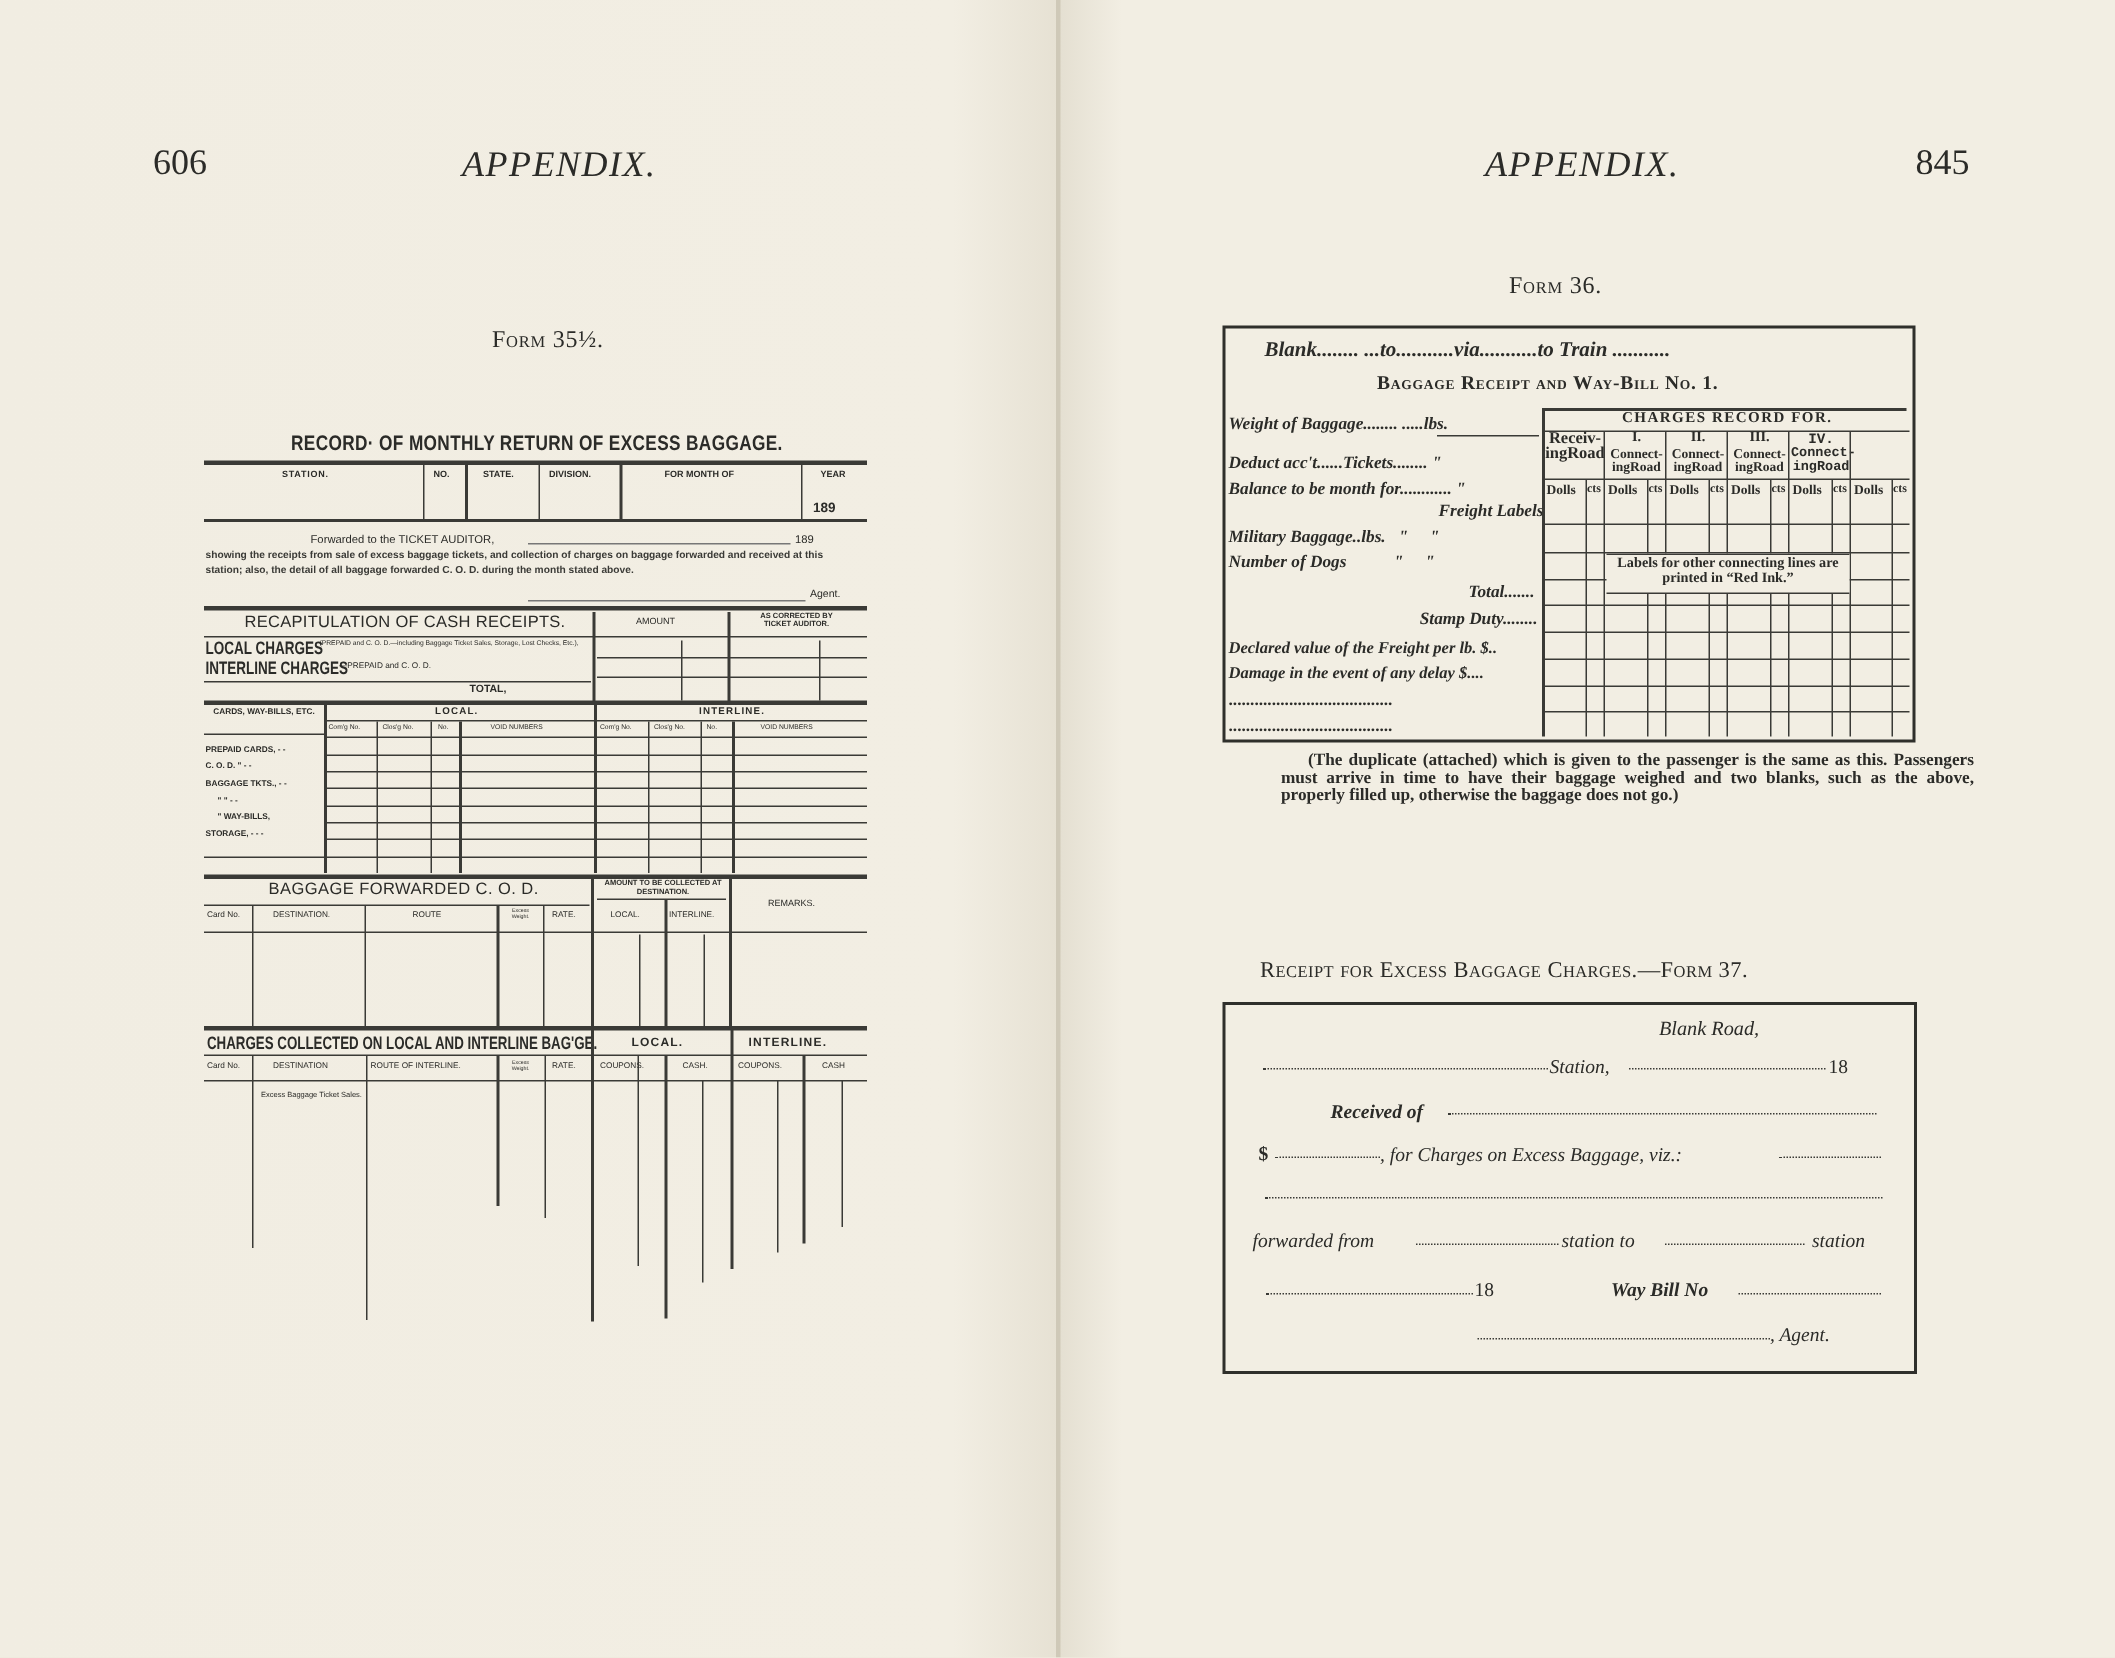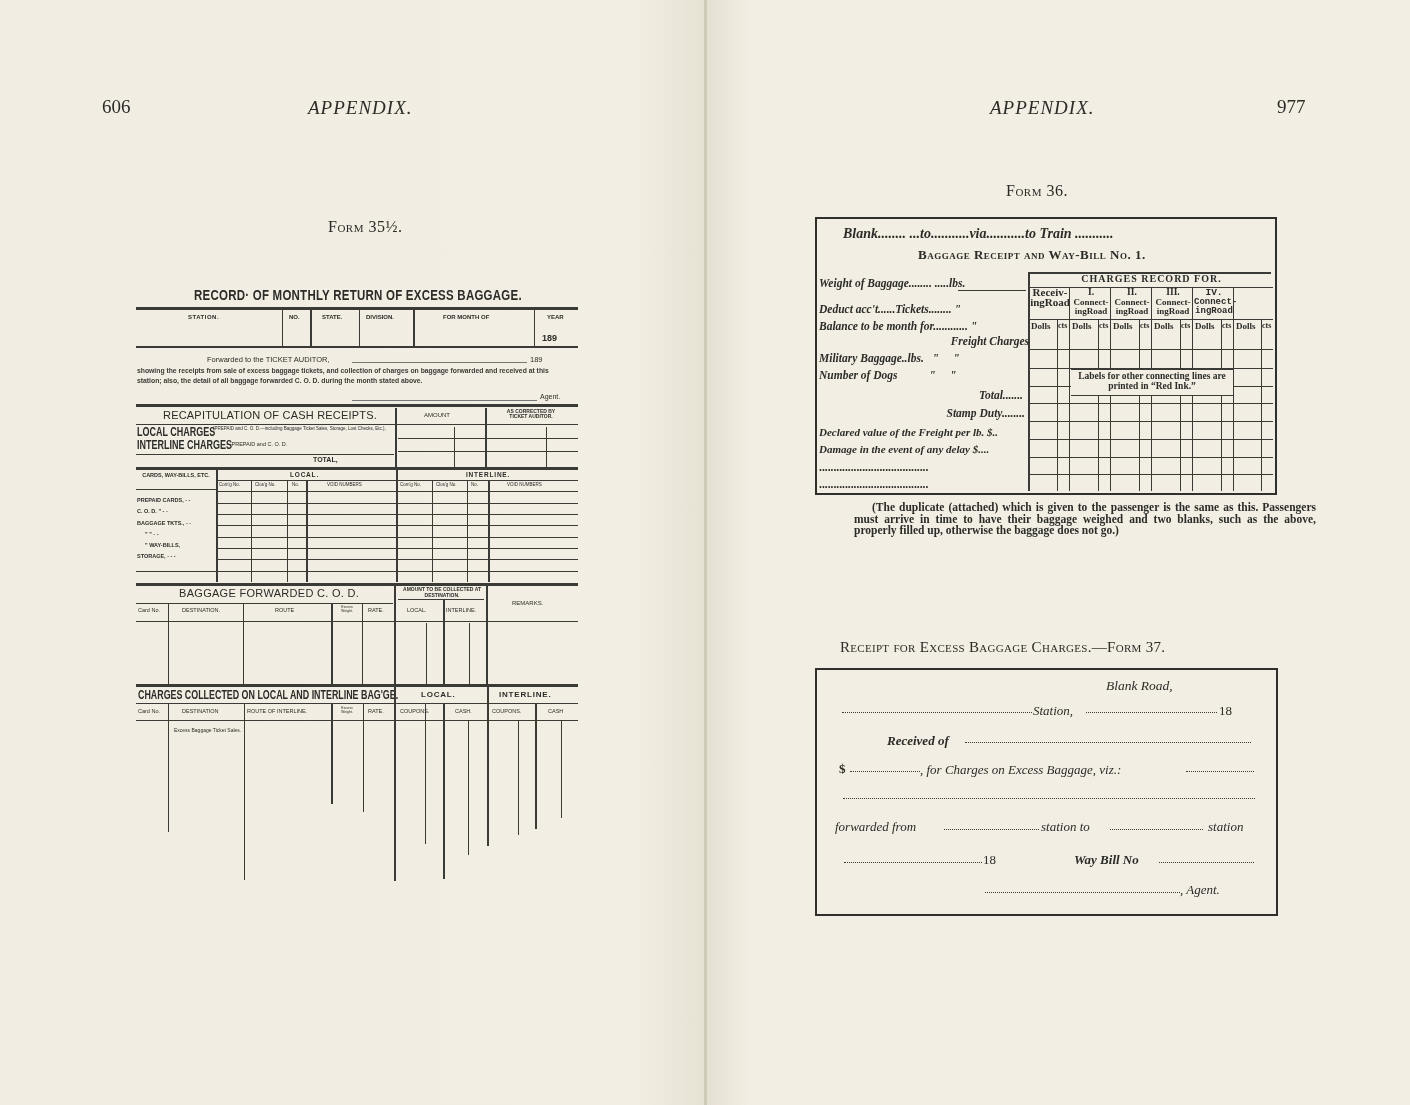--- a/index.html
+++ b/index.html
@@ -2,21 +2,21 @@
 <html><head>
 <meta charset="utf-8">
 <style>
   html, body { margin:0; padding:0; }
   body { width:1410px; height:1105px; position:relative; overflow:hidden; background:#efeadd; color:#2b2b28; font-family:"Liberation Serif", serif; }
   .page { position:absolute; top:0; height:1105px; background:#f2eee3; }
   .page.left { left:0; width:706px; background:linear-gradient(to right,#f1ede2 0%,#f2eee3 90%,#e6e1d3 100%); }
   .page.right { left:706px; width:704px; background:linear-gradient(to right,#e4dfd1 0%,#f2eee3 6%,#f2eee3 100%); }
   .gutter { position:absolute; left:704px; top:0; width:3px; height:1105px; background:#cfc9b8; }
   .abs { position:absolute; }
-  .runhead { font-size:19px; }
+  .runhead { font-size:24px; }
   .ital { font-style:italic; }
   .sc { font-variant:small-caps; letter-spacing:0.5px; }
   .sans { font-family:"Liberation Sans", sans-serif; }
   .cond { font-family:"Liberation Sans", sans-serif; font-weight:bold; transform-origin:left top; }
   .hl { position:absolute; background:#3a3a36; height:1px; }
   .hl2 { position:absolute; background:#3a3a36; height:2px; }
   .hl3 { position:absolute; background:#3a3a36; height:3px; }
   .vl { position:absolute; background:#3a3a36; width:1px; }
   .vl2 { position:absolute; background:#3a3a36; width:2px; }
   .tiny { font-family:"Liberation Sans", sans-serif; font-size:6px; }
@@ -168,34 +168,34 @@
 <div class="vl" style="left:468px;top:720px;height:135px;"></div>
 <div class="abs tiny" style="left:492px;top:708px;font-size:5.5px;">COUPONS.</div>
 <div class="vl" style="left:518px;top:720px;height:115px;"></div>
 <div class="vl2" style="left:535px;top:704px;height:125px;"></div>
 <div class="abs tiny" style="left:548px;top:708px;font-size:5.5px;">CASH</div>
 <div class="vl" style="left:561px;top:720px;height:98px;"></div>
 <div class="hl" style="left:136px;top:720px;width:442px;"></div>
 <div class="abs tiny" style="left:174px;top:727px;font-size:5px;">Excess Baggage Ticket Sales.</div>
 
 <div class="abs runhead ital" style="left:990px;top:97px;letter-spacing:1px;">APPENDIX.</div>
-<div class="abs runhead" style="left:1277px;top:96px;">977</div>
+<div class="abs runhead" style="left:1277px;top:96px;">845</div>
 <div class="abs sc" style="left:1006px;top:182px;font-size:16px;">Form 36.</div>
 
 <div class="box" style="left:815px;top:217px;width:458px;height:274px;border-width:2px;"></div>
 <div class="abs ital" style="left:843px;top:226px;font-size:14px;font-weight:bold;white-space:nowrap;">
   <span>Blank</span>........ ...<span>to</span>...........<span>via</span>...........<span>to Train</span> ...........
 </div>
 <div class="abs sc" style="left:918px;top:247px;font-size:13px;font-weight:bold;letter-spacing:0.5px;">Baggage Receipt and Way-Bill No. 1.</div>
 
 <div class="abs ital" style="left:819px;top:277px;width:210px;font-size:11.5px;font-weight:bold;">
   <div style="position:absolute;top:0;left:0;white-space:nowrap;">Weight of Baggage........ .....lbs.</div>
   <div style="position:absolute;top:26px;left:0;white-space:nowrap;">Deduct acc't......Tickets........ "</div>
   <div style="position:absolute;top:43px;left:0;white-space:nowrap;">Balance to be month for............ "</div>
-  <div style="position:absolute;top:58px;right:0;white-space:nowrap;">Freight Charges</div>
+  <div style="position:absolute;top:58px;right:0;white-space:nowrap;">Freight Labels</div>
   <div style="position:absolute;top:75px;left:0;white-space:pre;">Military Baggage..lbs.   "     "</div>
   <div style="position:absolute;top:92px;left:0;white-space:pre;">Number of Dogs           "     "</div>
   <div style="position:absolute;top:112px;right:6px;white-space:nowrap;">Total.......</div>
   <div style="position:absolute;top:130px;right:4px;white-space:nowrap;text-align:right;">Stamp Duty........</div>
   <div style="position:absolute;top:149px;left:0;white-space:nowrap;font-size:11px;">Declared value of the Freight per lb. $..</div>
   <div style="position:absolute;top:166px;left:0;white-space:nowrap;font-size:11px;">Damage in the event of any delay $....</div>
   <div style="position:absolute;top:184px;left:0;white-space:nowrap;font-style:normal;">......................................</div>
   <div style="position:absolute;top:201px;left:0;white-space:nowrap;font-style:normal;">......................................</div>
 </div>
 <div class="hl" style="left:958px;top:290px;width:68px;"></div>

